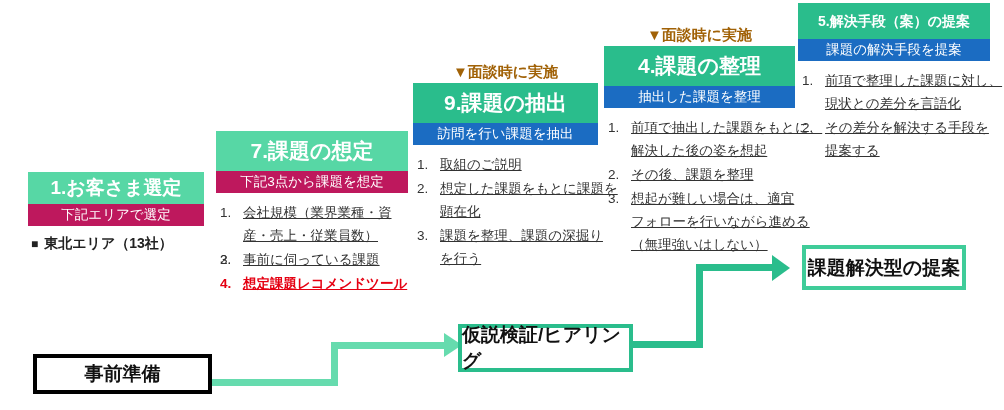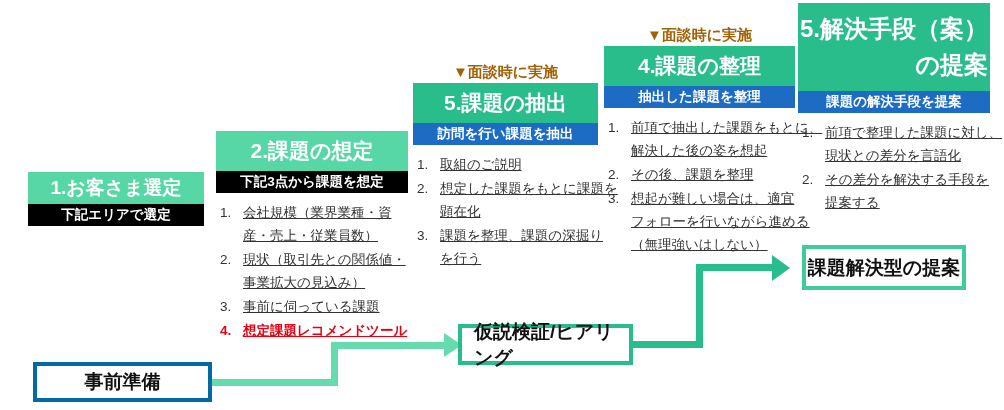--- a/index.html
+++ b/index.html
@@ -11,44 +11,44 @@
   .step { position:absolute; }
   .annotation {
     color:#a16207; font-weight:700; font-size:15px;
     text-align:center; line-height:20px; height:20px; margin-bottom:1px;
   }
   .hdr {
     color:#fff; font-weight:700; text-align:center;
     font-size:21px; line-height:24px; padding:8px 2px;
   }
   .hdr.small { font-size:19px; line-height:22px; padding:5px 14px; }
-  .hdr.tight { font-size:24px; line-height:36px;text-align:right; }
+  .hdr.tight { font-size:14px; line-height:20px; }
   .green-light { background:#57d7a5; }
   .green-dark  { background:#2abd8c; }
   .sub {
-    color:#fff; font-weight:700; text-align:center;
+    color:#fff; font-weight:400; text-align:center;
     font-size:13.5px; line-height:16px; padding:3px 18px;
   }
-  .blue-indigo { background:#000000; }
+  .blue-indigo { background:#be185d; }
   .blue-azure  { background:#1b6cc2; }
   .items { list-style:none; margin:8px 0 0 0; padding:0; font-size:13.5px; }
   .items li { position:relative; padding-left:27px; line-height:23px; margin-bottom:1px; }
   .items .n { position:absolute; left:4px; top:0; }
   .items .t { display:inline-block; white-space:pre; vertical-align:top;text-decoration:underline; }
   .items li.red { color:#e50012; font-weight:700; }
   .bullet-item { margin-top:9px; font-size:14px; font-weight:600; color:#222; padding-left:3px; }
   .bullet-item .sq { font-size:12px; margin-right:6px; }
 
   .flow-box {
     position:absolute; background:#fff; display:flex;
     align-items:center; justify-content:center;
     font-weight:700; font-size:19px; color:#111; box-sizing:border-box;
   }
-  .fb1 { left:33px;  top:362px; width:179px; height:40px; border:4px solid #0369a1; }
-  .fb2 { left:458px; top:324px; width:175px; height:41px; border:4px solid #2abd8c;padding-left:12px; }
+  .fb1 { left:33px;  top:354px; width:179px; height:40px; border:4px solid #000000; }
+  .fb2 { left:458px; top:324px; width:175px; height:48px; border:4px solid #2abd8c; }
   .fb3 { left:802px; top:245px; width:164px; height:45px; border:4px solid #3fcc99; }
 
   .seg { position:absolute; }
   .seg.light { background:#66dbae; }
   .seg.dark  { background:#2abd8c; }
   .a1h1 { left:212px; top:379px; width:126px; height:7px; }
   .a1v  { left:331px; top:342px; width:7px;  height:44px; }
   .a1h2 { left:331px; top:342px; width:113px; height:7px; }
   .a2h1 { left:633px; top:341px; width:70px; height:7px; }
   .a2v  { left:696px; top:264px; width:7px;  height:84px; }
@@ -72,38 +72,38 @@
   .s5 { left:798px; top:3px;   width:192px; }
 </style>
 </head>
 <body>
 
 <div class="canvas">
 
   <div class="step s1">
     <div class="hdr small green-light">1.お客さま選定</div>
     <div class="sub blue-indigo">下記エリアで選定</div>
+    <div class="bullet-item"><span class="sq">■</span><span>東北エリア（13社）</span></div>
   </div>
 
   <div class="step s2">
-    <div class="hdr green-light">2.課題の想定</div>
+    <div class="hdr green-light">7.課題の想定</div>
     <div class="sub blue-indigo">下記3点から課題を想定</div>
     <ol class="items">
       <li><span class="n">1.</span><span class="t">会社規模（業界業種・資
 産・売上・従業員数）</span></li>
-      <li><span class="n">2.</span><span class="t">現状（取引先との関係値・
-事業拡大の見込み）</span></li>
+      <li><span class="n">2.</span></li>
       <li><span class="n">3.</span><span class="t">事前に伺っている課題</span></li>
       <li class="red"><span class="n">4.</span><span class="t">想定課題レコメンドツール</span></li>
     </ol>
   </div>
 
   <div class="step s3">
     <div class="annotation">▼面談時に実施</div>
-    <div class="hdr green-dark">5.課題の抽出</div>
+    <div class="hdr green-dark">9.課題の抽出</div>
     <div class="sub blue-azure">訪問を行い課題を抽出</div>
     <ol class="items">
       <li><span class="n">1.</span><span class="t">取組のご説明</span></li>
       <li><span class="n">2.</span><span class="t">想定した課題をもとに課題を
 顕在化</span></li>
       <li><span class="n">3.</span><span class="t">課題を整理、課題の深掘り
 を行う</span></li>
     </ol>
   </div>
 

